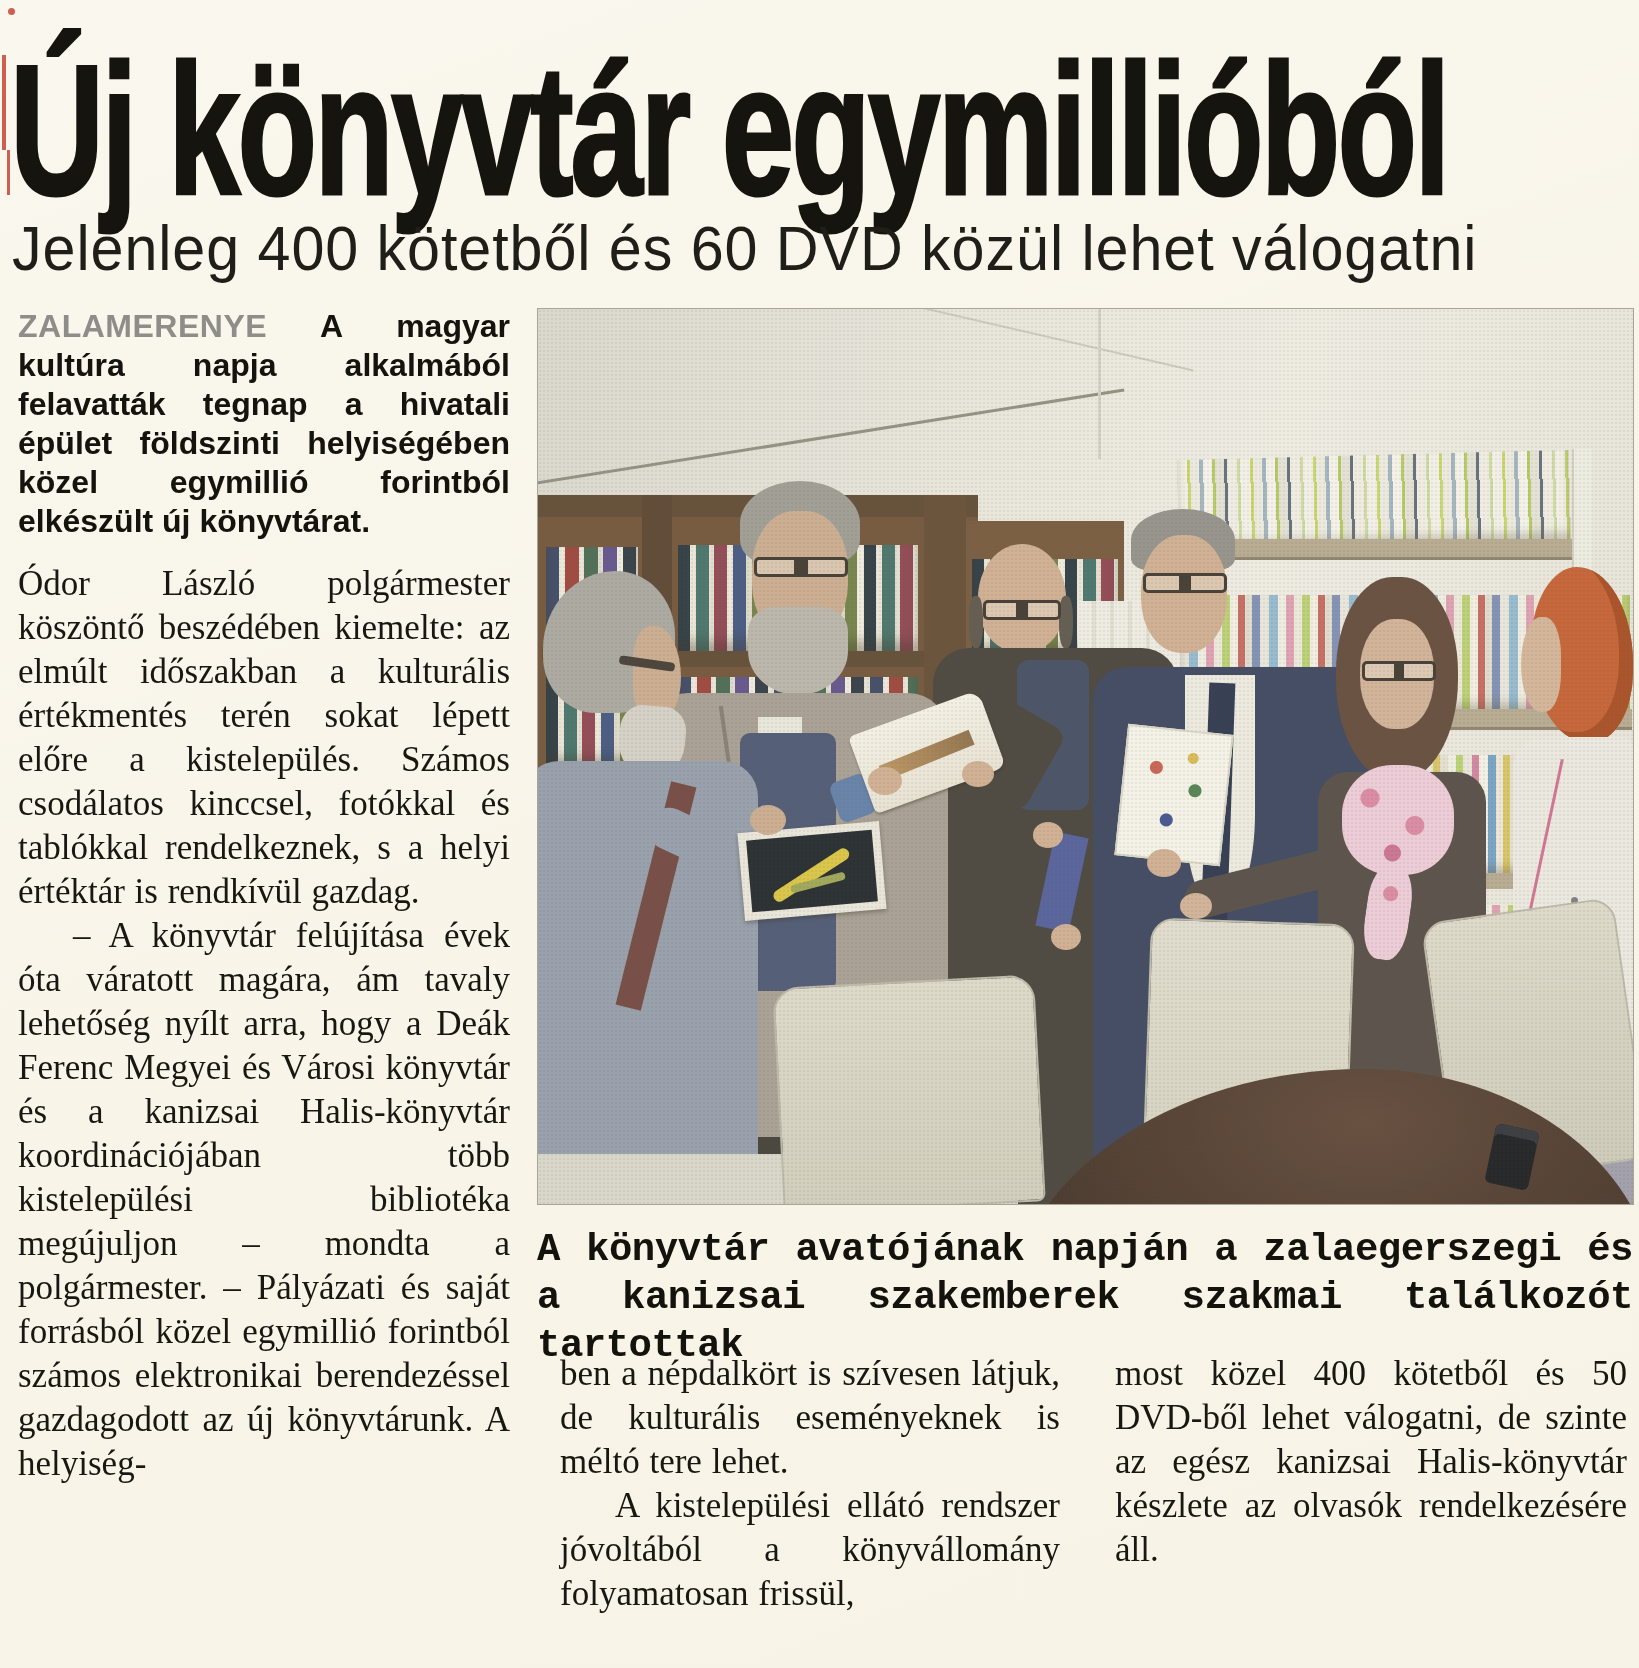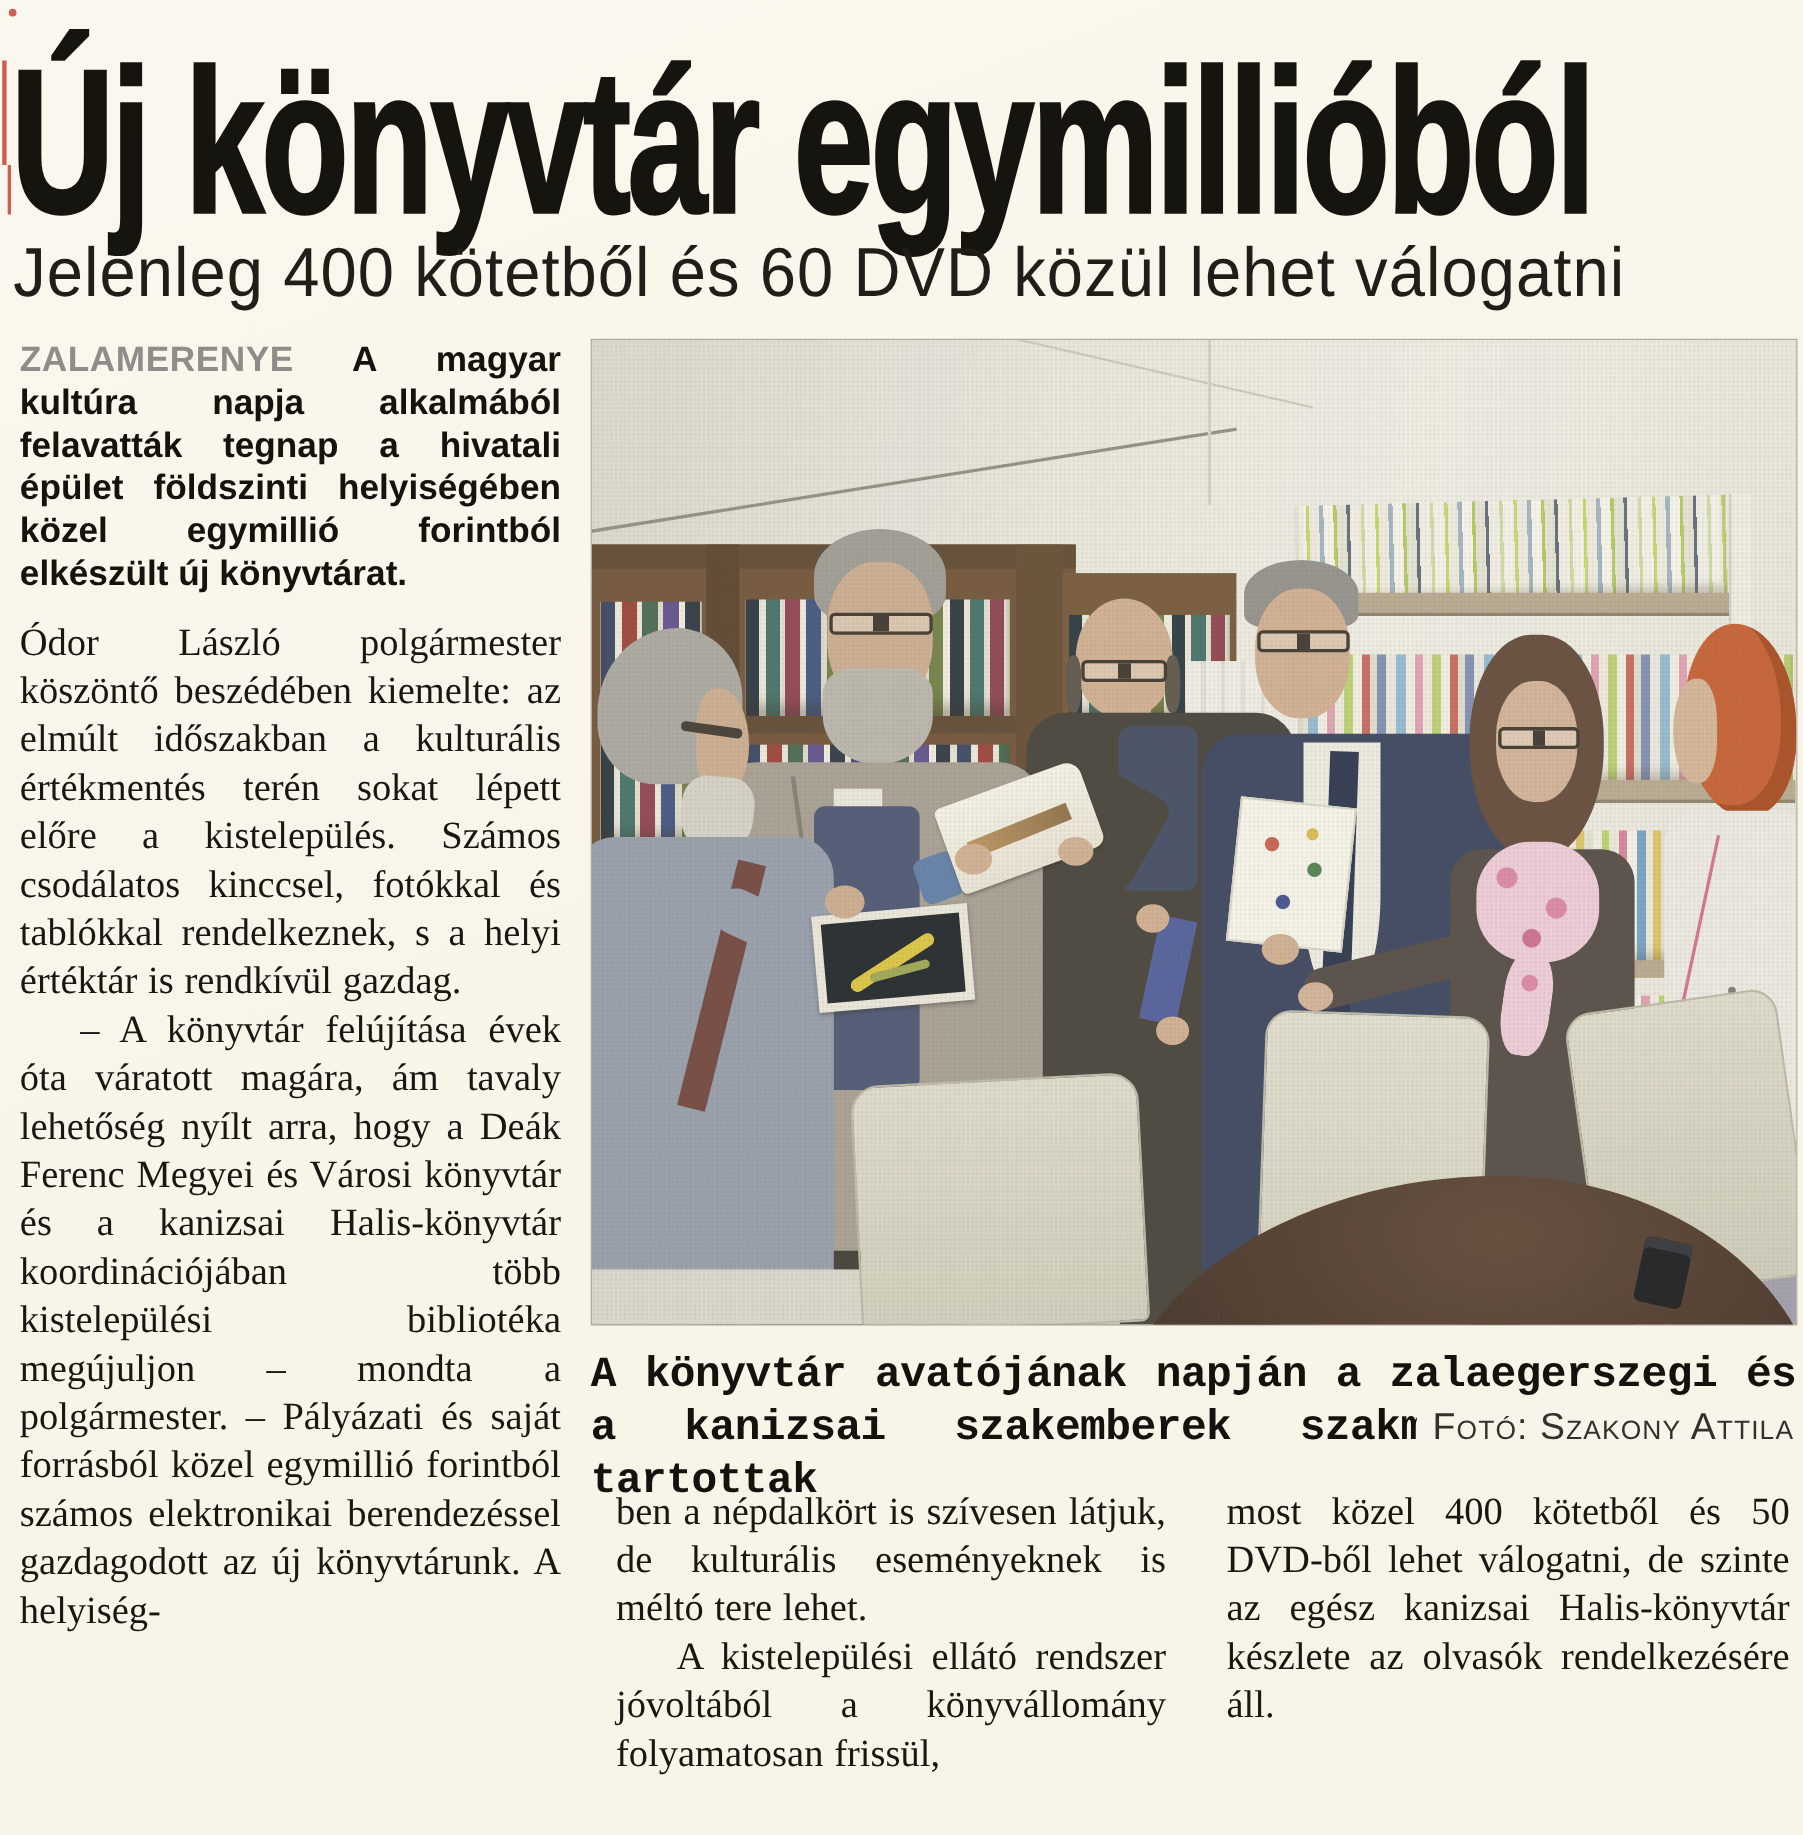--- a/index.html
+++ b/index.html
@@ -202,21 +202,20 @@
     <div class="skin" style="left:642px;top:584px;width:32px;height:26px;border-radius:50%;z-index:21;background:#cfae92;"></div>
     <div style="left:468px;top:760px;width:650px;height:270px;background:radial-gradient(ellipse at 55% 20%,#5a4030,#3a281e 70%);border-radius:55% 45% 0 0 / 95% 85% 0 0;z-index:22;"></div>
     <div style="left:952px;top:818px;width:44px;height:60px;background:#121317;border-radius:6px;transform:rotate(12deg);z-index:23;box-shadow:inset 0 10px 0 #2a2c33;"></div>
 
     <div class="tint"></div>
     <div class="halftone"></div>
   </figure>
 
   <div class="caption-row">
     <p class="caption">A könyvtár avatójának napján a zalaegerszegi és a kanizsai szakemberek szakmai találkozót tartottak</p>
-    <div class="credit">Fotó: Szakony Attila</div>
   </div>
 
   <div class="col col-mid">
     <p class="serif">ben a népdalkört is szívesen látjuk, de kulturális eseményeknek is méltó tere lehet.</p>
     <p class="serif indent">A kistelepülési ellátó rendszer jóvoltából a könyvállomány folyamatosan frissül,</p>
   </div>
 
   <div class="col col-right">
     <p class="serif">most közel 400 kötetből és 50 DVD-ből lehet válogatni, de szinte az egész kanizsai Halis-könyvtár készlete az olvasók rendelkezésére áll.</p>
   </div>

